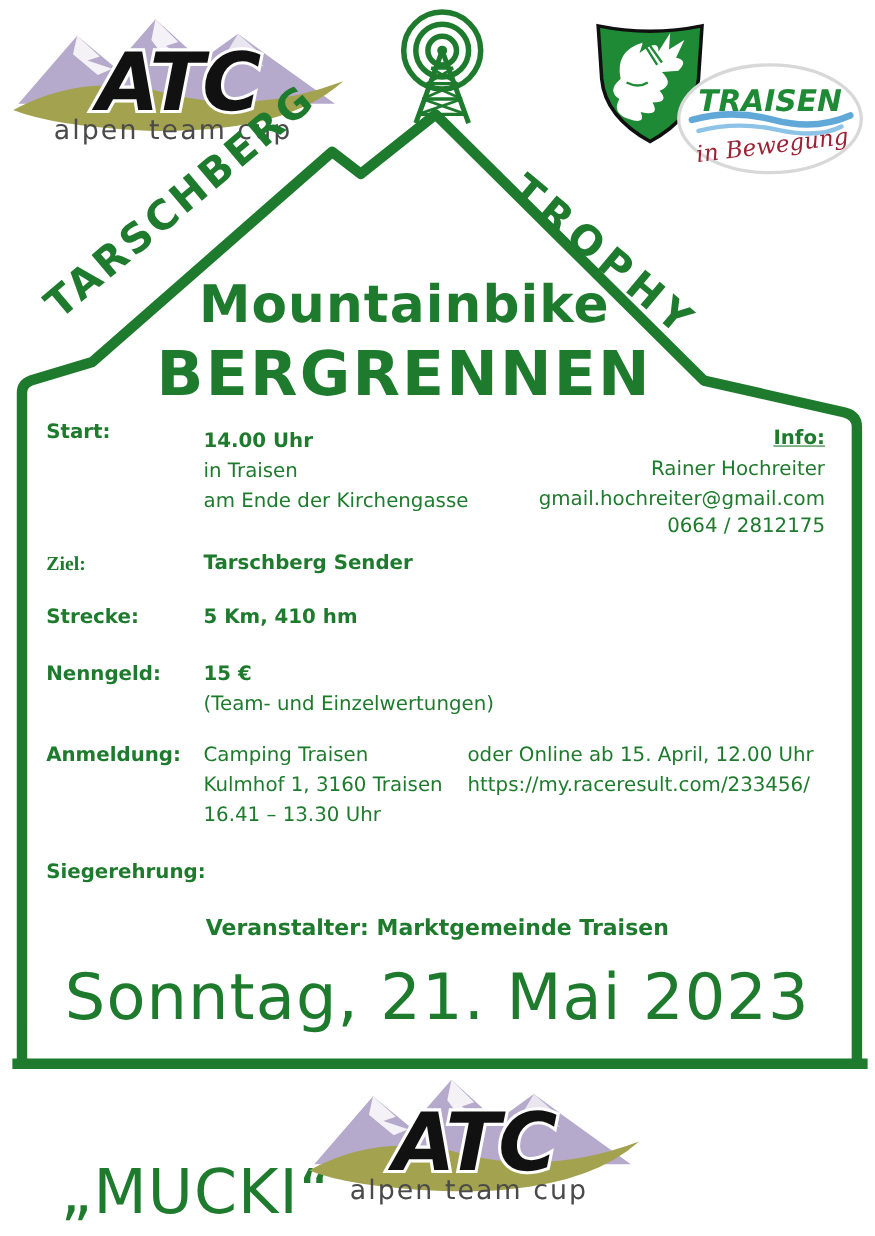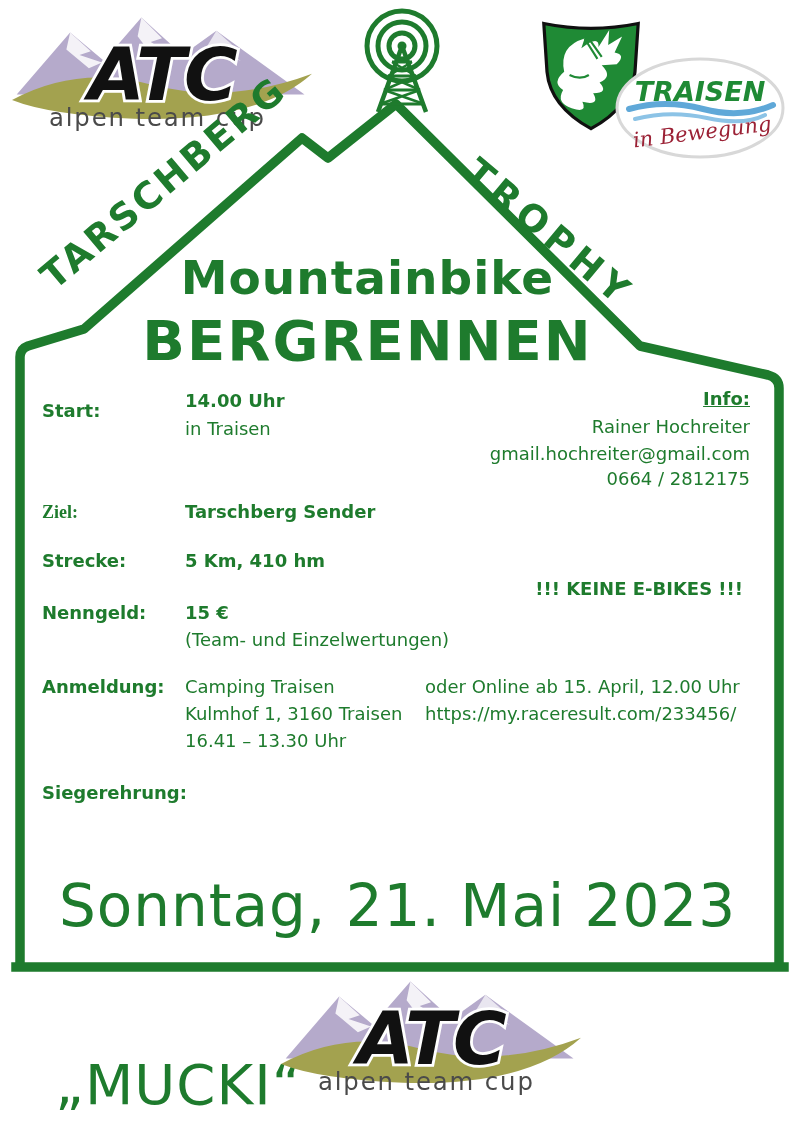--- a/index.html
+++ b/index.html
@@ -76,50 +76,51 @@
     <path d="M20,62 Q55,53 92,61 T 150,58" stroke="#8cc3e6" stroke-width="4" fill="none" stroke-linecap="round"></path>
     <text x="88" y="82" text-anchor="middle" transform="rotate(-7 88 82)" font-family="DejaVu Serif, serif" font-size="21" font-style="italic" fill="#9b2135">in Bewegung</text>
   </svg>
 
   <div class="diag" style="left:60px;top:255px;transform:rotate(-40deg);transform-origin:0 100%;">TARSCHBERG</div>
   <div class="diag" style="left:484px;top:150px;transform:rotate(40deg);transform-origin:0 0;letter-spacing:6px;">TROPHY</div>
 
   <div class="title-box title2" style="top:308px;">BERGRENNEN</div>
   <div class="title-box title1" style="top:250px;">Mountainbike</div>
 
-  <div class="txt b" style="left:42px;top:401px;text-align:right;">Start:</div>
+  <div class="txt b" style="left:42px;top:383px;text-align:right;">Start:</div>
   <div class="txt b" style="left:185px;top:391px;">14.00 Uhr</div>
   <div class="txt" style="left:185px;top:419px;">in Traisen</div>
+  <div class="txt" style="left:185px;top:446px;">am Ende der Kirchengasse</div>
 
   <div class="txt b u rt" style="top:389px;">Info:</div>
   <div class="txt rt" style="top:417px;">Rainer Hochreiter</div>
   <div class="txt rt" style="top:444px;">gmail.hochreiter@gmail.com</div>
   <div class="txt rt" style="top:469px;">0664 / 2812175</div>
 
   <div class="txt b" style="left:42px;top:502px;font-family:Liberation Serif, serif;">Ziel:</div>
   <div class="txt b" style="left:185px;top:502px;">Tarschberg Sender</div>
 
   <div class="txt b" style="left:42px;top:551px;">Strecke:</div>
   <div class="txt b" style="left:185px;top:551px;">5 Km, 410 hm</div>
 
-  <div class="txt warn" style="top:579px;">!!! KEINE E-BIKES !!!</div>
 
   <div class="txt b" style="left:42px;top:603px;">Nenngeld:</div>
   <div class="txt b" style="left:185px;top:603px;">15 €</div>
   <div class="txt" style="left:185px;top:630px;">(Team- und Einzelwertungen)</div>
 
   <div class="txt b" style="left:42px;top:677px;">Anmeldung:</div>
   <div class="txt" style="left:185px;top:677px;">Camping Traisen</div>
   <div class="txt" style="left:185px;top:704px;">Kulmhof 1, 3160 Traisen</div>
   <div class="txt" style="left:185px;top:731px;">16.41 – 13.30 Uhr</div>
   <div class="txt" style="left:425px;top:677px;">oder Online ab 15. April, 12.00 Uhr</div>
   <div class="txt" style="left:425px;top:704px;">https://my.raceresult.com/233456/</div>
 
   <div class="txt b" style="left:42px;top:783px;">Siegerehrung:</div>
 
+  <div class="center-line veranstalter" style="top:831px;">Veranstalter: Marktgemeinde Traisen</div>
 
   <div class="center-line bigdate" style="top:872px;">Sonntag, 21. Mai 2023</div>
 
   <div class="footer-txt" style="left:55px;top:1008px;">„MUCKI“</div>
   <svg style="left:281px;top:972px;" width="300" height="124" viewBox="0 0 320 132">
     <use href="#atcLogo"></use>
   </svg>
 
 </div>
 

